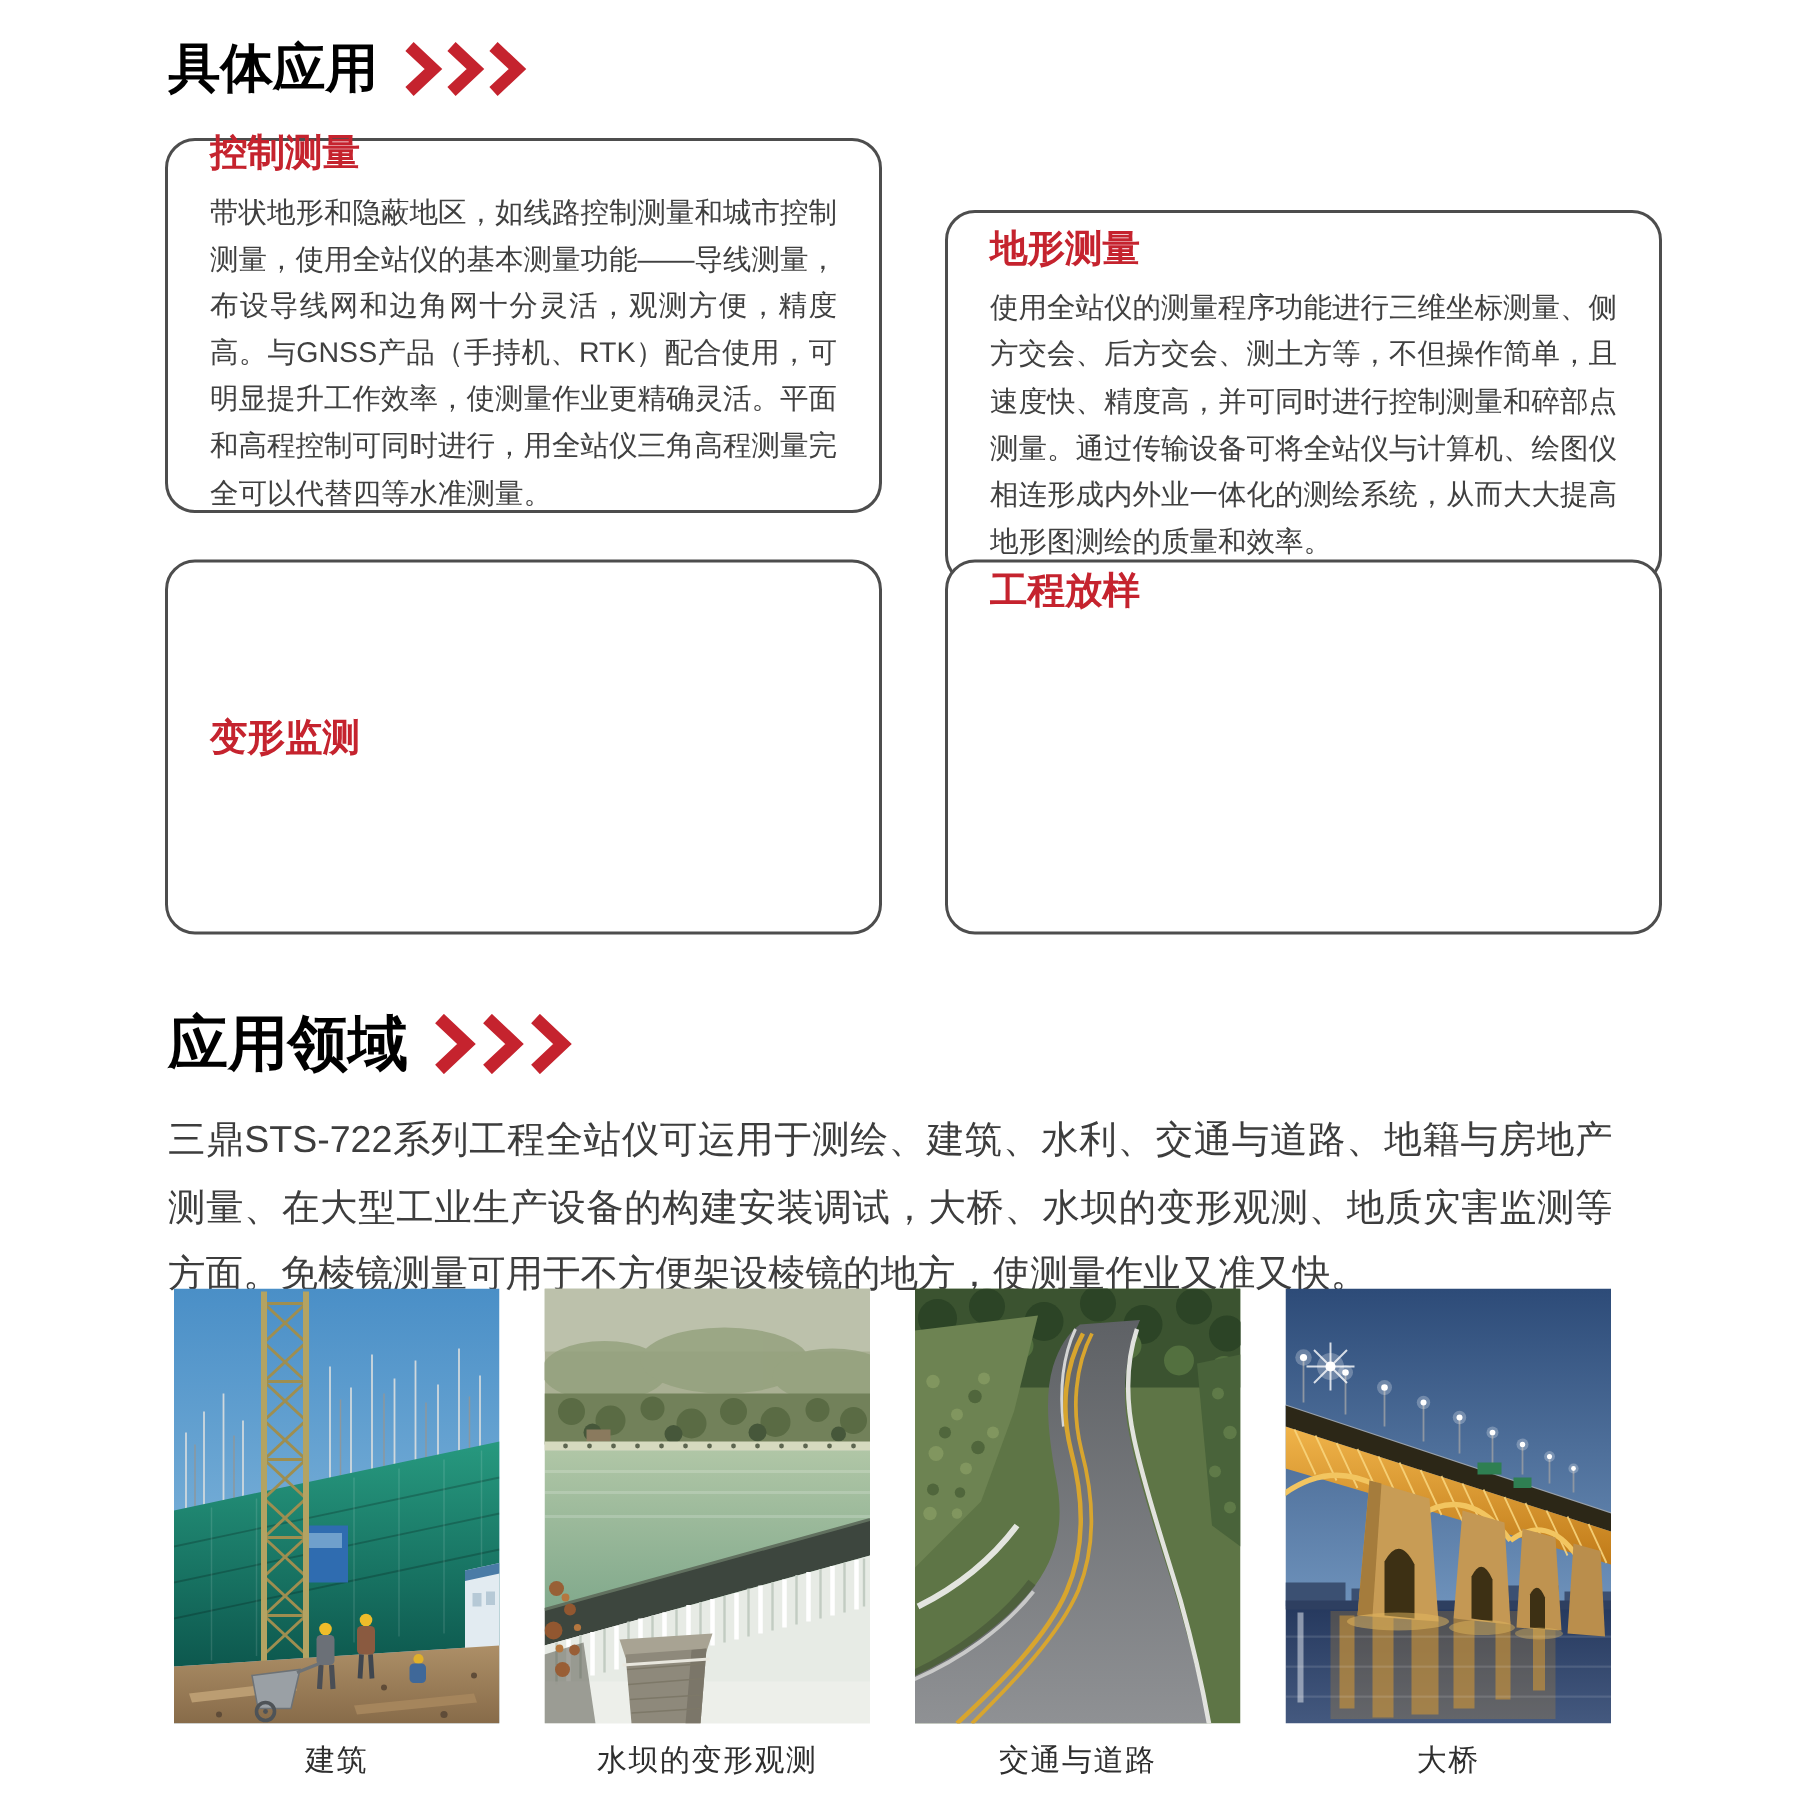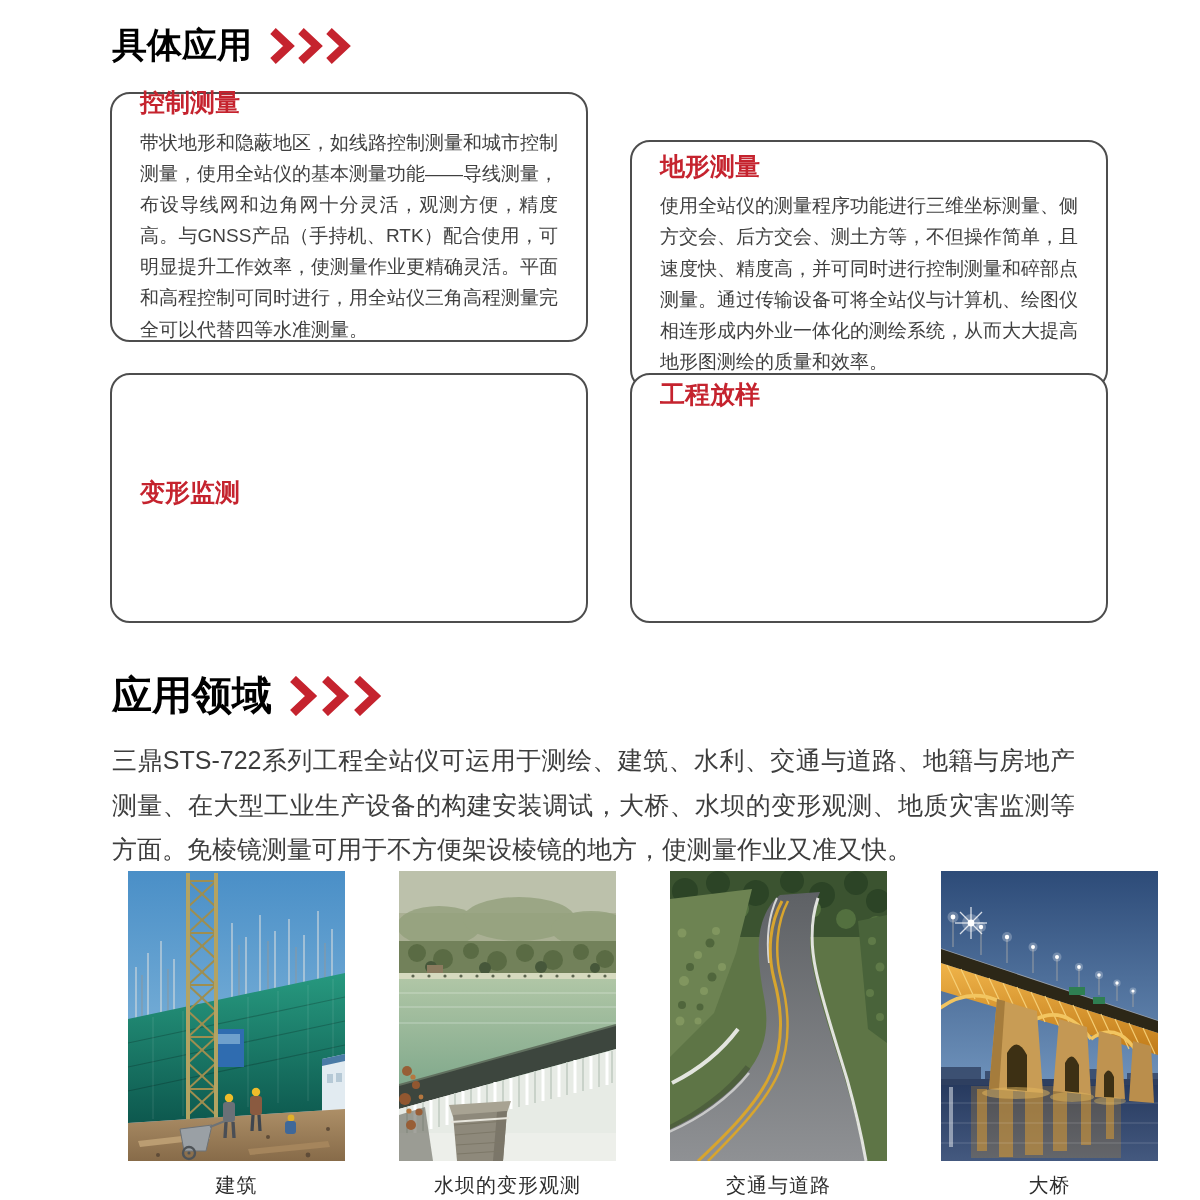--- a/index.html
+++ b/index.html
@@ -26,21 +26,21 @@
   #card-4{left:630px;top:373px;justify-content:space-between;}
   .card h3{margin:0 0 10px 0;font-size:25px;line-height:1.1;color:#C5232E;font-weight:bold;}
   .card p{margin:0;font-size:19px;line-height:1.64;color:#404040;text-align:justify;}
   .intro{
     position:absolute;left:112px;top:738px;width:963px;margin:0;
     font-size:25px;line-height:1.78;color:#3d3d3d;text-align:justify;
   }
   .photo-row{
     position:absolute;left:112px;top:855px;display:flex;gap:22px;
   }
-  .photo-fig{margin:16px;width:217px;display:flex;flex-direction:column;align-items:center;}
+  .photo-fig{margin:4px;width:217px;display:flex;flex-direction:column;align-items:center;}
   .photo-fig svg{display:block;width:217px;height:290px;}
   .photo-fig figcaption{
     margin-top:11px;font-size:20px;color:#2e2e2e;text-align:center;letter-spacing:1px;
   }
 </style>
 </head>
 <body>
 
 <header class="sec-header" id="hdr-applications">
   <span>具体应用</span>

